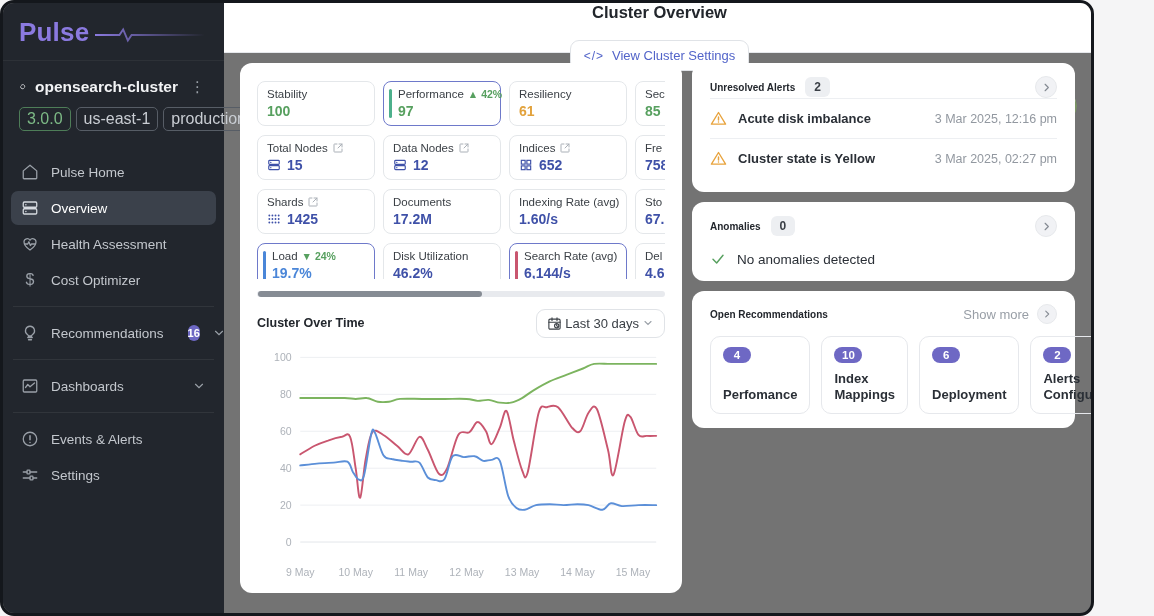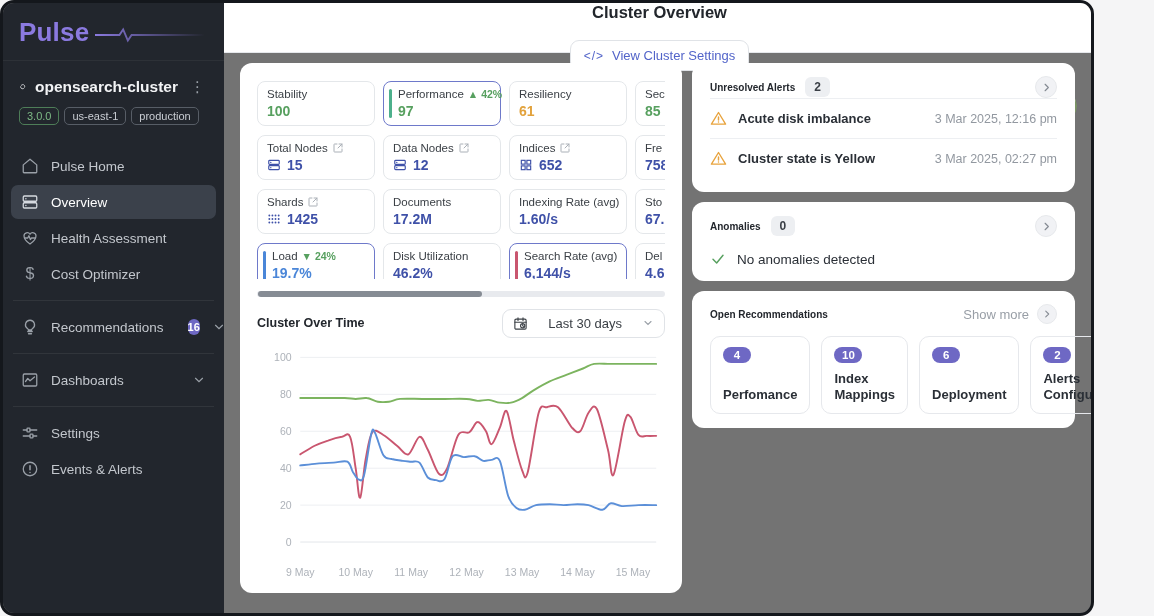--- a/index.html
+++ b/index.html
@@ -11,21 +11,21 @@
   
   .sidebar{ width:221px; background:#22262d; color:#c3c7cd; display:flex; flex-direction:column; flex-shrink:0; }
   .logo-block{ padding:14px 16px 12px; border-bottom:1px solid rgba(255,255,255,0.05); display:flex; align-items:center; }
   .logo-text{ color:var(--accent-purple); font-size:26px; font-weight:700; letter-spacing:0.2px; }
   .logo-pulse{ margin-left:6px; margin-top:4px; }
   .cluster-block{ padding:16px 16px 14px; }
   .cluster-row{ display:flex; align-items:center; gap:9px; }
   .cluster-name{ color:#f2f3f5; font-size:15.5px; font-weight:700; flex:1; white-space:nowrap; }
   .kebab{ color:#9aa0a8; font-size:15px; cursor:pointer; padding:0 3px; }
   .tags{ display:flex; gap:5px; margin-top:10px; }
-  .tag{ font-size:11px; padding:2px 7px; border-radius:5px; border:1px solid #575d66; color:#c9cdd3; white-space:nowrap; }
+  .tag{ font-size:16px; padding:2px 7px; border-radius:5px; border:1px solid #575d66; color:#c9cdd3; white-space:nowrap; }
   .tag.green{ border-color:#4e7d58; color:#7dba86; }
   .nav{ list-style:none; margin-top:10px; padding:0 8px; }
   .nav li{ display:flex; align-items:center; gap:12px; padding:8px 10px; border-radius:7px; font-size:13.5px; cursor:pointer; margin-bottom:2px; }
   .nav li .ni{ width:18px; height:18px; color:#9aa0a8; flex-shrink:0; display:inline-flex; }
   .nav li.active{ background:#3b414b; color:#ffffff; }
   .nav li.active .ni{ color:#d6dae0; }
   .nav .spacer{ flex:1; }
   .nav .divider{ height:1px; background:rgba(255,255,255,0.07); margin:9px 2px; padding:0; border-radius:0; }
   .nav-badge{ background:var(--badge-purple); color:#fff; font-size:11px; font-weight:700; border-radius:9px; padding:2px 0; }
   .chev{ color:#9aa0a8; display:inline-flex; }
@@ -58,21 +58,21 @@
   .c-green{ color:var(--green); } .c-orange{ color:var(--orange); } .c-indigo{ color:var(--indigo); } .c-blue{ color:var(--blue); }
   .delta{ font-size:10.5px; font-weight:700; color:var(--green); white-space:nowrap; }
   .ext{ color:#aab0b7; display:inline-flex; flex-shrink:0; }
   .mico{ display:inline-flex; color:var(--indigo); flex-shrink:0; }
   
   .hscroll{ margin:12px 0 10px; height:6px; border-radius:3px; background:#e8eaee; position:relative; width:408px; }
   .hscroll .thumb{ position:absolute; left:1px; top:0; height:6px; width:224px; border-radius:3px; background:#868c94; cursor:pointer; }
   
   .chart-head{ display:flex; align-items:center; justify-content:space-between; margin:2px 0 6px; }
   .chart-title{ font-size:12.5px; font-weight:700; color:#23272d; }
-  .range-btn{ display:flex; align-items:center; gap:20px; border:1px solid #e0e3e7; background:#fff; border-radius:9px; padding:6px 10px; font-size:13px; color:#3b4046; cursor:pointer; font-family:inherit; }
+  .range-btn{ display:flex; align-items:center; gap:3px; border:1px solid #e0e3e7; background:#fff; border-radius:9px; padding:6px 10px; font-size:13px; color:#3b4046; cursor:pointer; font-family:inherit; }
   .range-btn .chev-d{ color:#9aa0a8; display:inline-flex; }
   #chart-svg{ width:408px; height:250px; }
   #chart-svg .grid{ stroke:#eceef1; stroke-width:1; }
   #chart-svg .grid0{ stroke:#e3e5e9; }
   #chart-svg .ytick,#chart-svg .xtick{ fill:#adb2b9; font-size:11px; font-family:"Liberation Sans","DejaVu Sans",sans-serif; }
   
   .right-col{ flex:1; display:flex; flex-direction:column; gap:10px; min-width:0; }
   .rcard{ background:#fff; border-radius:12px; padding:13px 18px 14px; }
   .rhead{ display:flex; align-items:center; gap:10px; }
   .rtitle{ font-size:10px; font-weight:700; color:#23272d; }
@@ -187,35 +187,35 @@
         <span class="chev">
             <svg width="14" height="14" viewBox="0 0 24 24" fill="none" stroke="currentColor" stroke-width="2" stroke-linecap="round">
               <path d="M6 9l6 6 6-6"></path>
             </svg>
           </span>
       </li>
       <li class="divider"></li>
       <li>
         <span class="ni">
             <svg width="18" height="18" viewBox="0 0 24 24" fill="none" stroke="currentColor" stroke-width="1.7" stroke-linecap="round">
+              <circle cx="12" cy="12" r="9"></circle>
+              <path d="M12 7.5v5.5M12 16.5h.01" stroke-width="2"></path>
+            </svg>
+          </span>
+        <span>Events &amp; Alerts</span>
+      </li>
+      <li>
+        <span class="ni">
+            <svg width="18" height="18" viewBox="0 0 24 24" fill="none" stroke="currentColor" stroke-width="1.7" stroke-linecap="round">
               <path d="M3 8h5M12 8h9M3 16h9M16 16h5"></path>
               <rect x="8" y="5.5" width="4" height="5" rx="1"></rect>
               <rect x="12" y="13.5" width="4" height="5" rx="1"></rect>
             </svg>
           </span>
         <span>Settings</span>
-      </li>
-      <li>
-        <span class="ni">
-            <svg width="18" height="18" viewBox="0 0 24 24" fill="none" stroke="currentColor" stroke-width="1.7" stroke-linecap="round">
-              <circle cx="12" cy="12" r="9"></circle>
-              <path d="M12 7.5v5.5M12 16.5h.01" stroke-width="2"></path>
-            </svg>
-          </span>
-        <span>Events &amp; Alerts</span>
       </li>
     </ul>
   </aside>
 
   <div class="main">
     <div class="topbar">
       <span class="page-title">Cluster Overview</span>
       <button class="settings-btn">
         <span class="code-ico">&lt;/&gt;</span>
         <span>View Cluster Settings</span>

